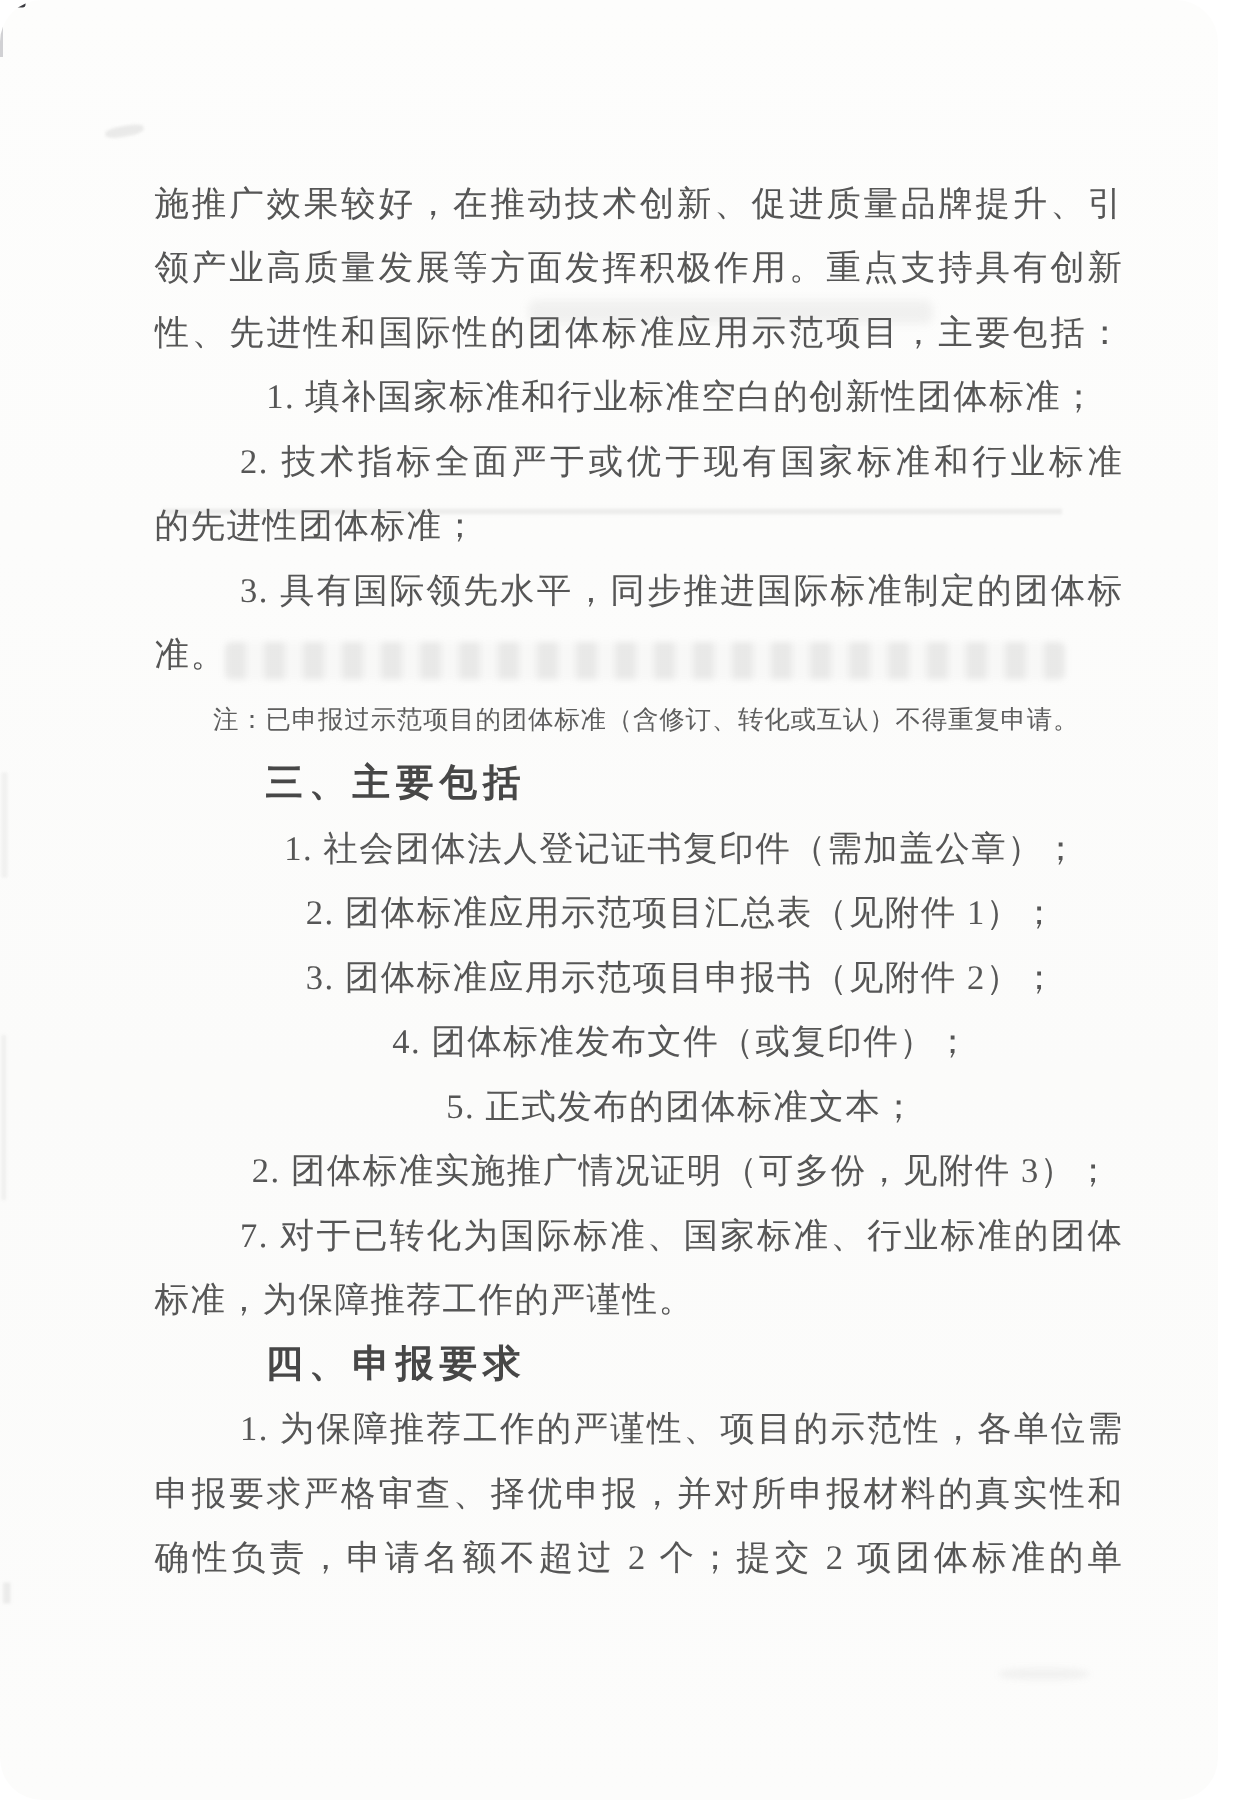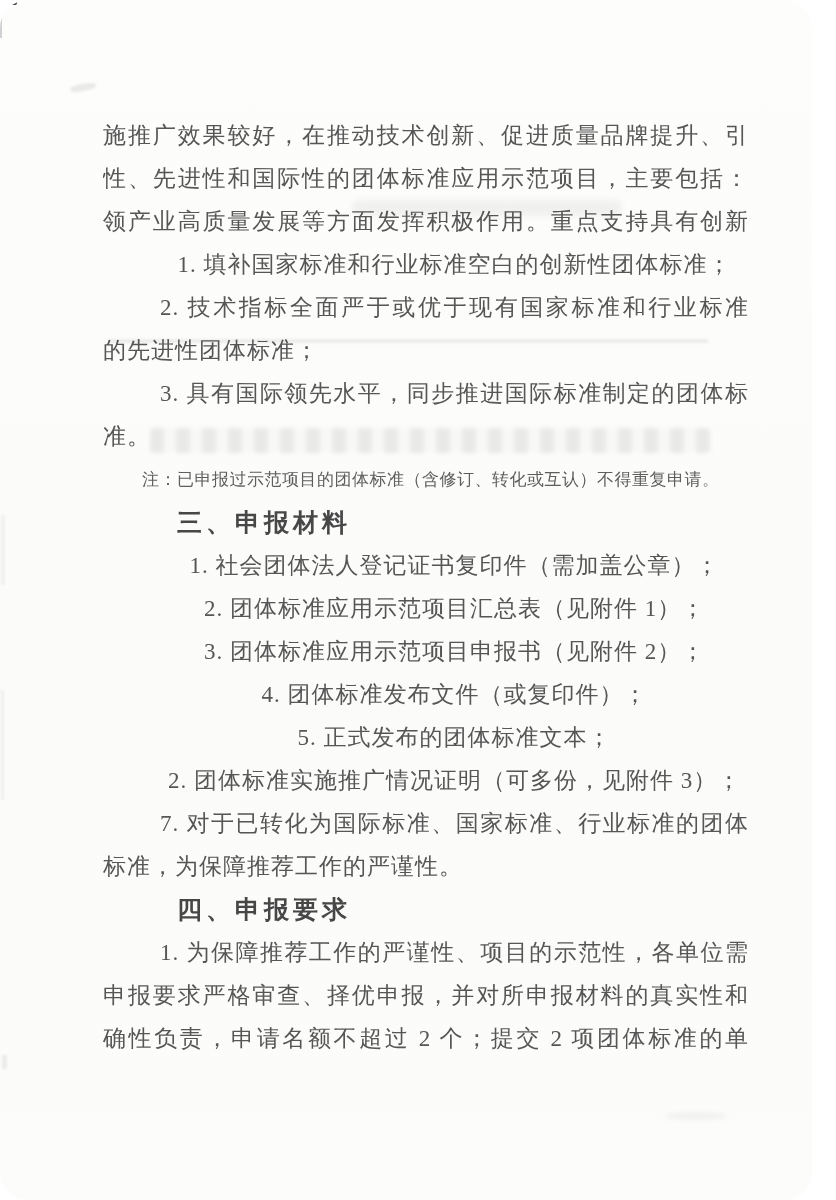--- a/index.html
+++ b/index.html
@@ -126,32 +126,32 @@
   <div class="artifact ghost-intro"></div>
   <div class="artifact ghost-streak"></div>
   <div class="artifact ghost-band"></div>
   <div class="artifact edge-smudge-1"></div>
   <div class="artifact edge-smudge-2"></div>
   <div class="artifact edge-smudge-3"></div>
   <div class="artifact smudge-bottom-right"></div>
 
   <div class="textblock">
     <div class="line just">施推广效果较好，在推动技术创新、促进质量品牌提升、引</div>
+    <div class="line just">领产业高质量发展等方面发挥积极作用。重点支持具有创新</div>
     <div class="line just">性、先进性和国际性的团体标准应用示范项目，主要包括：</div>
-    <div class="line just">领产业高质量发展等方面发挥积极作用。重点支持具有创新</div>
 
     <div class="line indent">1. 填补国家标准和行业标准空白的创新性团体标准；</div>
     <div class="line indent just">2. 技术指标全面严于或优于现有国家标准和行业标准</div>
     <div class="line">的先进性团体标准；</div>
     <div class="line indent just">3. 具有国际领先水平，同步推进国际标准制定的团体标</div>
     <div class="line">准。</div>
 
     <div class="line note">注：已申报过示范项目的团体标准（含修订、转化或互认）不得重复申请。</div>
 
-    <div class="line heading">三、申报材料</div>
+    <div class="line heading">三、主要包括</div>
     <div class="line indent">1. 社会团体法人登记证书复印件（需加盖公章）；</div>
     <div class="line indent">2. 团体标准应用示范项目汇总表（见附件 1）；</div>
     <div class="line indent">3. 团体标准应用示范项目申报书（见附件 2）；</div>
     <div class="line indent">4. 团体标准发布文件（或复印件）；</div>
     <div class="line indent">5. 正式发布的团体标准文本；</div>
     <div class="line indent">2. 团体标准实施推广情况证明（可多份，见附件 3）；</div>
     <div class="line indent just">7. 对于已转化为国际标准、国家标准、行业标准的团体</div>
     <div class="line">标准，为保障推荐工作的严谨性。</div>
 
     <div class="line heading">四、申报要求</div>

